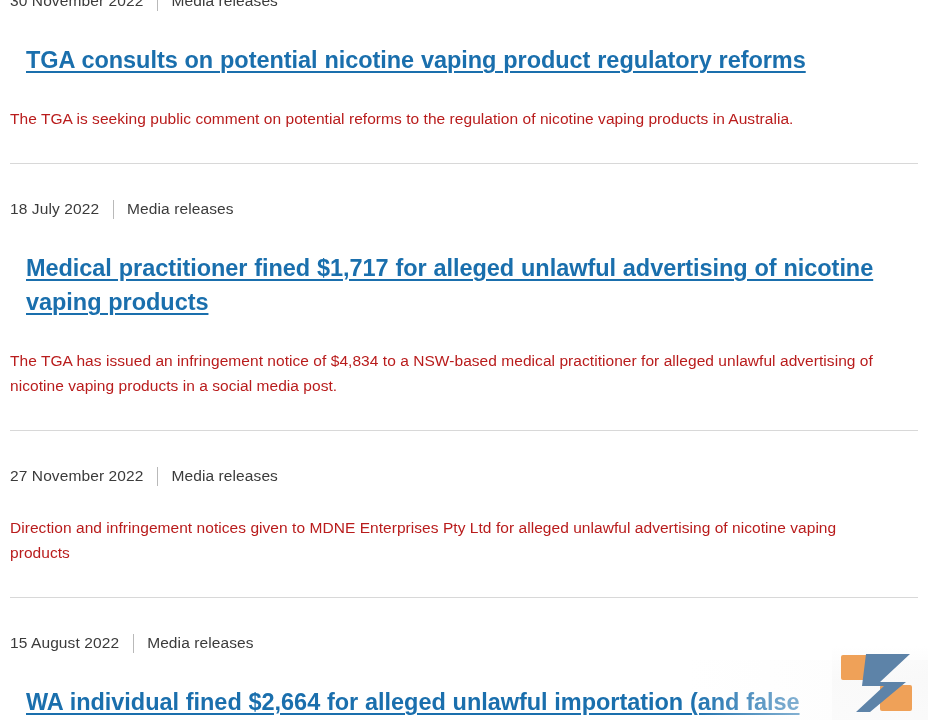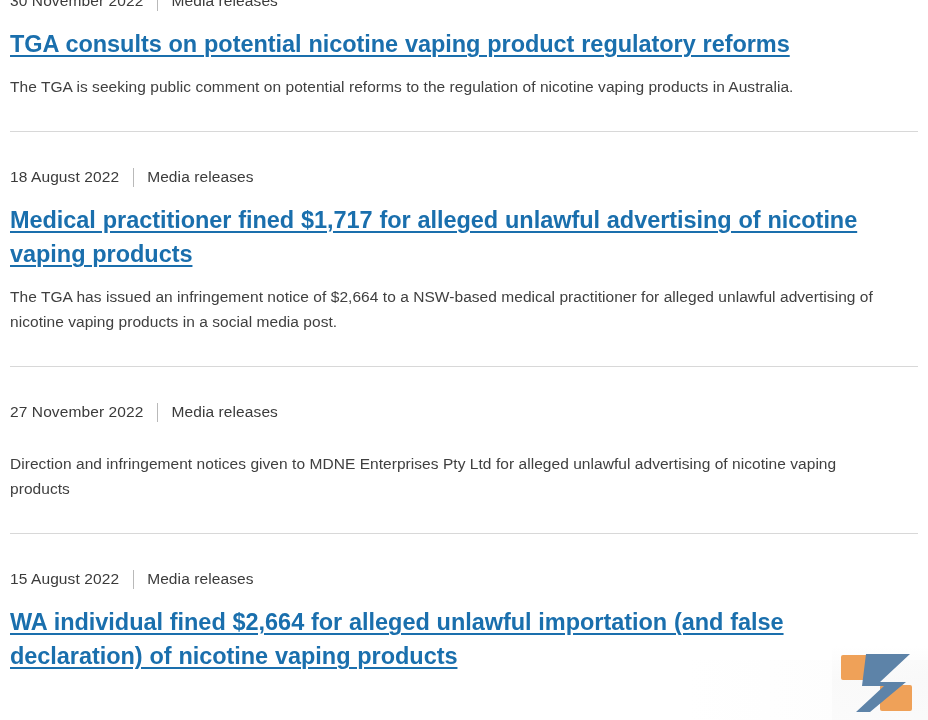--- a/index.html
+++ b/index.html
@@ -60,40 +60,40 @@
     height: 19px;
     background: #b9b9b9;
     margin: 0 13px 0 14px;
     flex: 0 0 auto;
   }
   .meta-category { color: #3b3b3b; }
 
   
   .headline {
     display: block;
-    margin: 0;
+    margin: 16px;
     font-size: 23.5px;
     line-height: 34px;
     font-weight: 700;
     color: #1a6fad;
     text-decoration: underline;
     text-decoration-thickness: 1.5px;
     text-underline-offset: 2.5px;
     letter-spacing: -0.05px;
     word-spacing: 0.4px;
     cursor: pointer;
     max-width: 880px;
   }
 
   
   .summary {
     margin: 0;
     font-size: 15.5px;
     line-height: 25px;
-    color: #404040;
+    color: #b91c1c;
     max-width: 890px;
     letter-spacing: 0.05px;
   }
 
   
   .sp-meta-head  { height: 16px; }
   .sp-head-sum   { height: 13px; }
   .sp-after-item { height: 32px; }
   .sp-before-meta{ height: 35px; }
 
@@ -151,28 +151,28 @@
       <div class="sp-head-sum"></div>
       <p class="summary">The TGA is seeking public comment on potential reforms to the regulation of nicotine vaping products in Australia.</p>
     </div>
 
     <div class="sp-after-item"></div>
     <hr class="item-divider">
     <div class="sp-before-meta"></div>
 
     <div class="news-item">
       <div class="meta">
-        <span class="meta-date">18 August 2022</span>
+        <span class="meta-date">18 July 2022</span>
         <span class="meta-sep"></span>
         <span class="meta-category">Media releases</span>
       </div>
       <div class="sp-meta-head"></div>
       <a class="headline" href="#">Medical practitioner fined $1,717 for alleged unlawful advertising of nicotine vaping products</a>
       <div class="sp-head-sum"></div>
-      <p class="summary">The TGA has issued an infringement notice of $2,664 to a NSW-based medical practitioner for alleged unlawful advertising of nicotine vaping products in a social media post.</p>
+      <p class="summary">The TGA has issued an infringement notice of $4,834 to a NSW-based medical practitioner for alleged unlawful advertising of nicotine vaping products in a social media post.</p>
     </div>
 
     <div class="sp-after-item"></div>
     <hr class="item-divider">
     <div class="sp-before-meta"></div>
 
     <div class="news-item">
       <div class="meta">
         <span class="meta-date">27 November 2022</span>
         <span class="meta-sep"></span>

